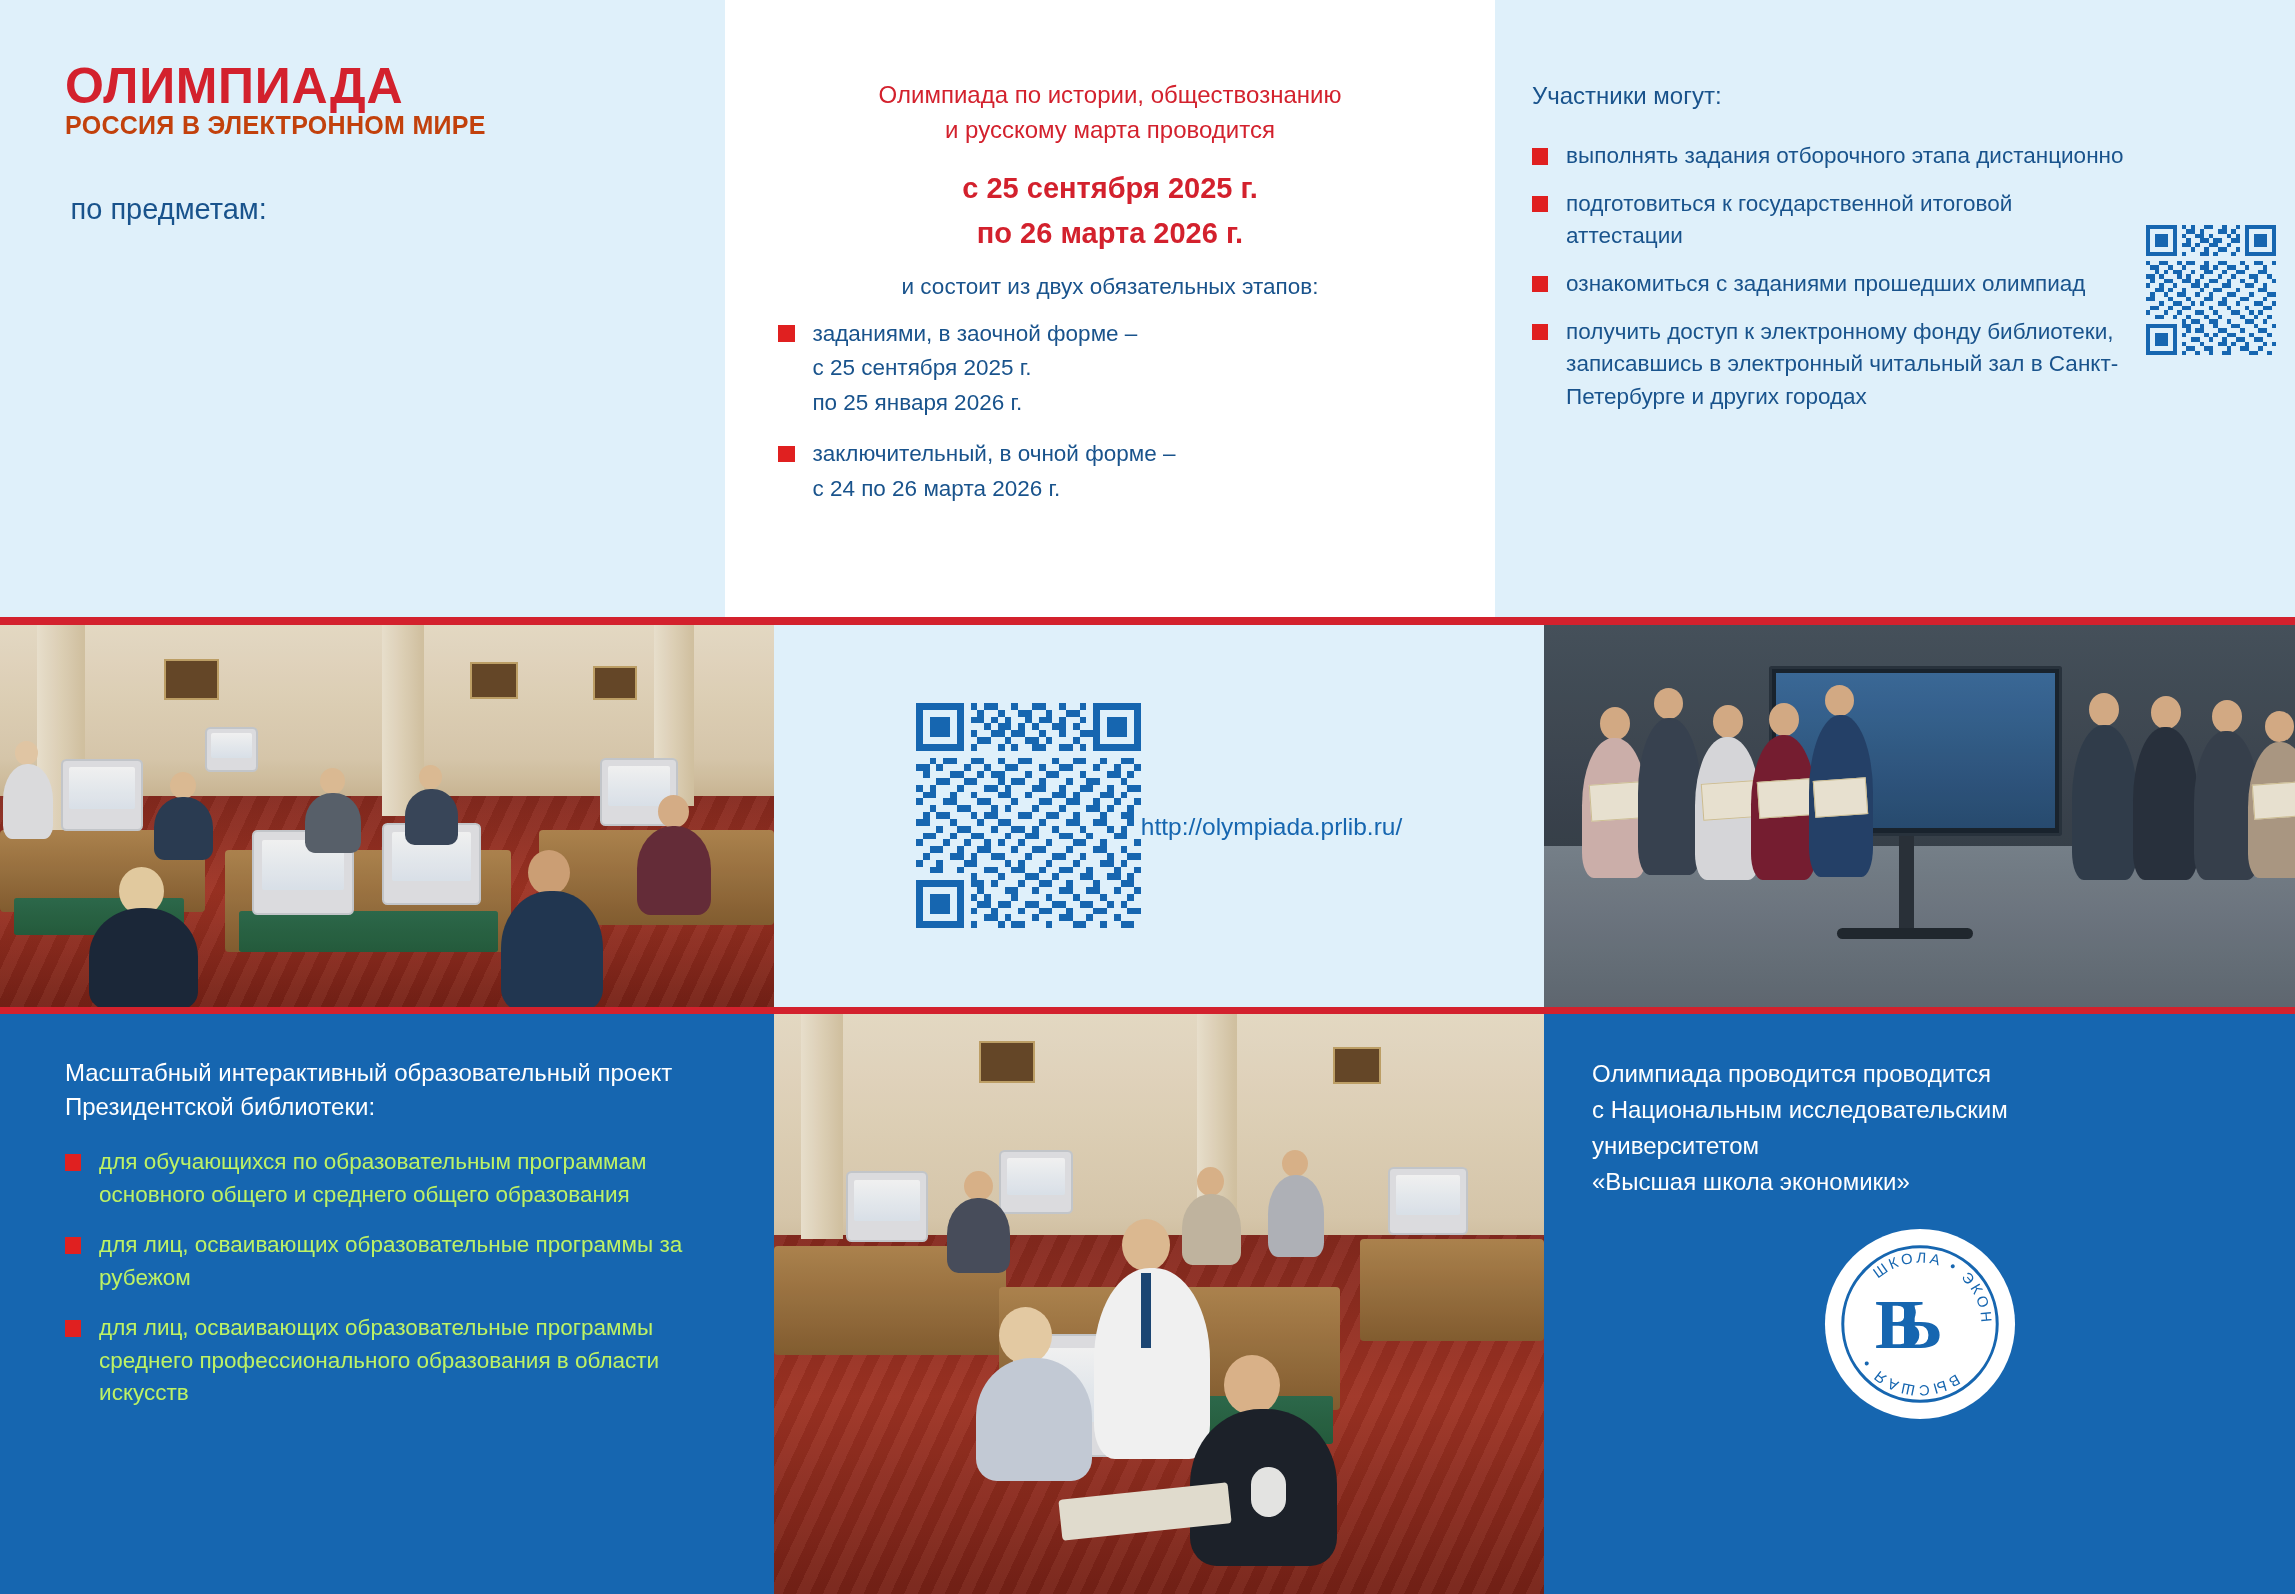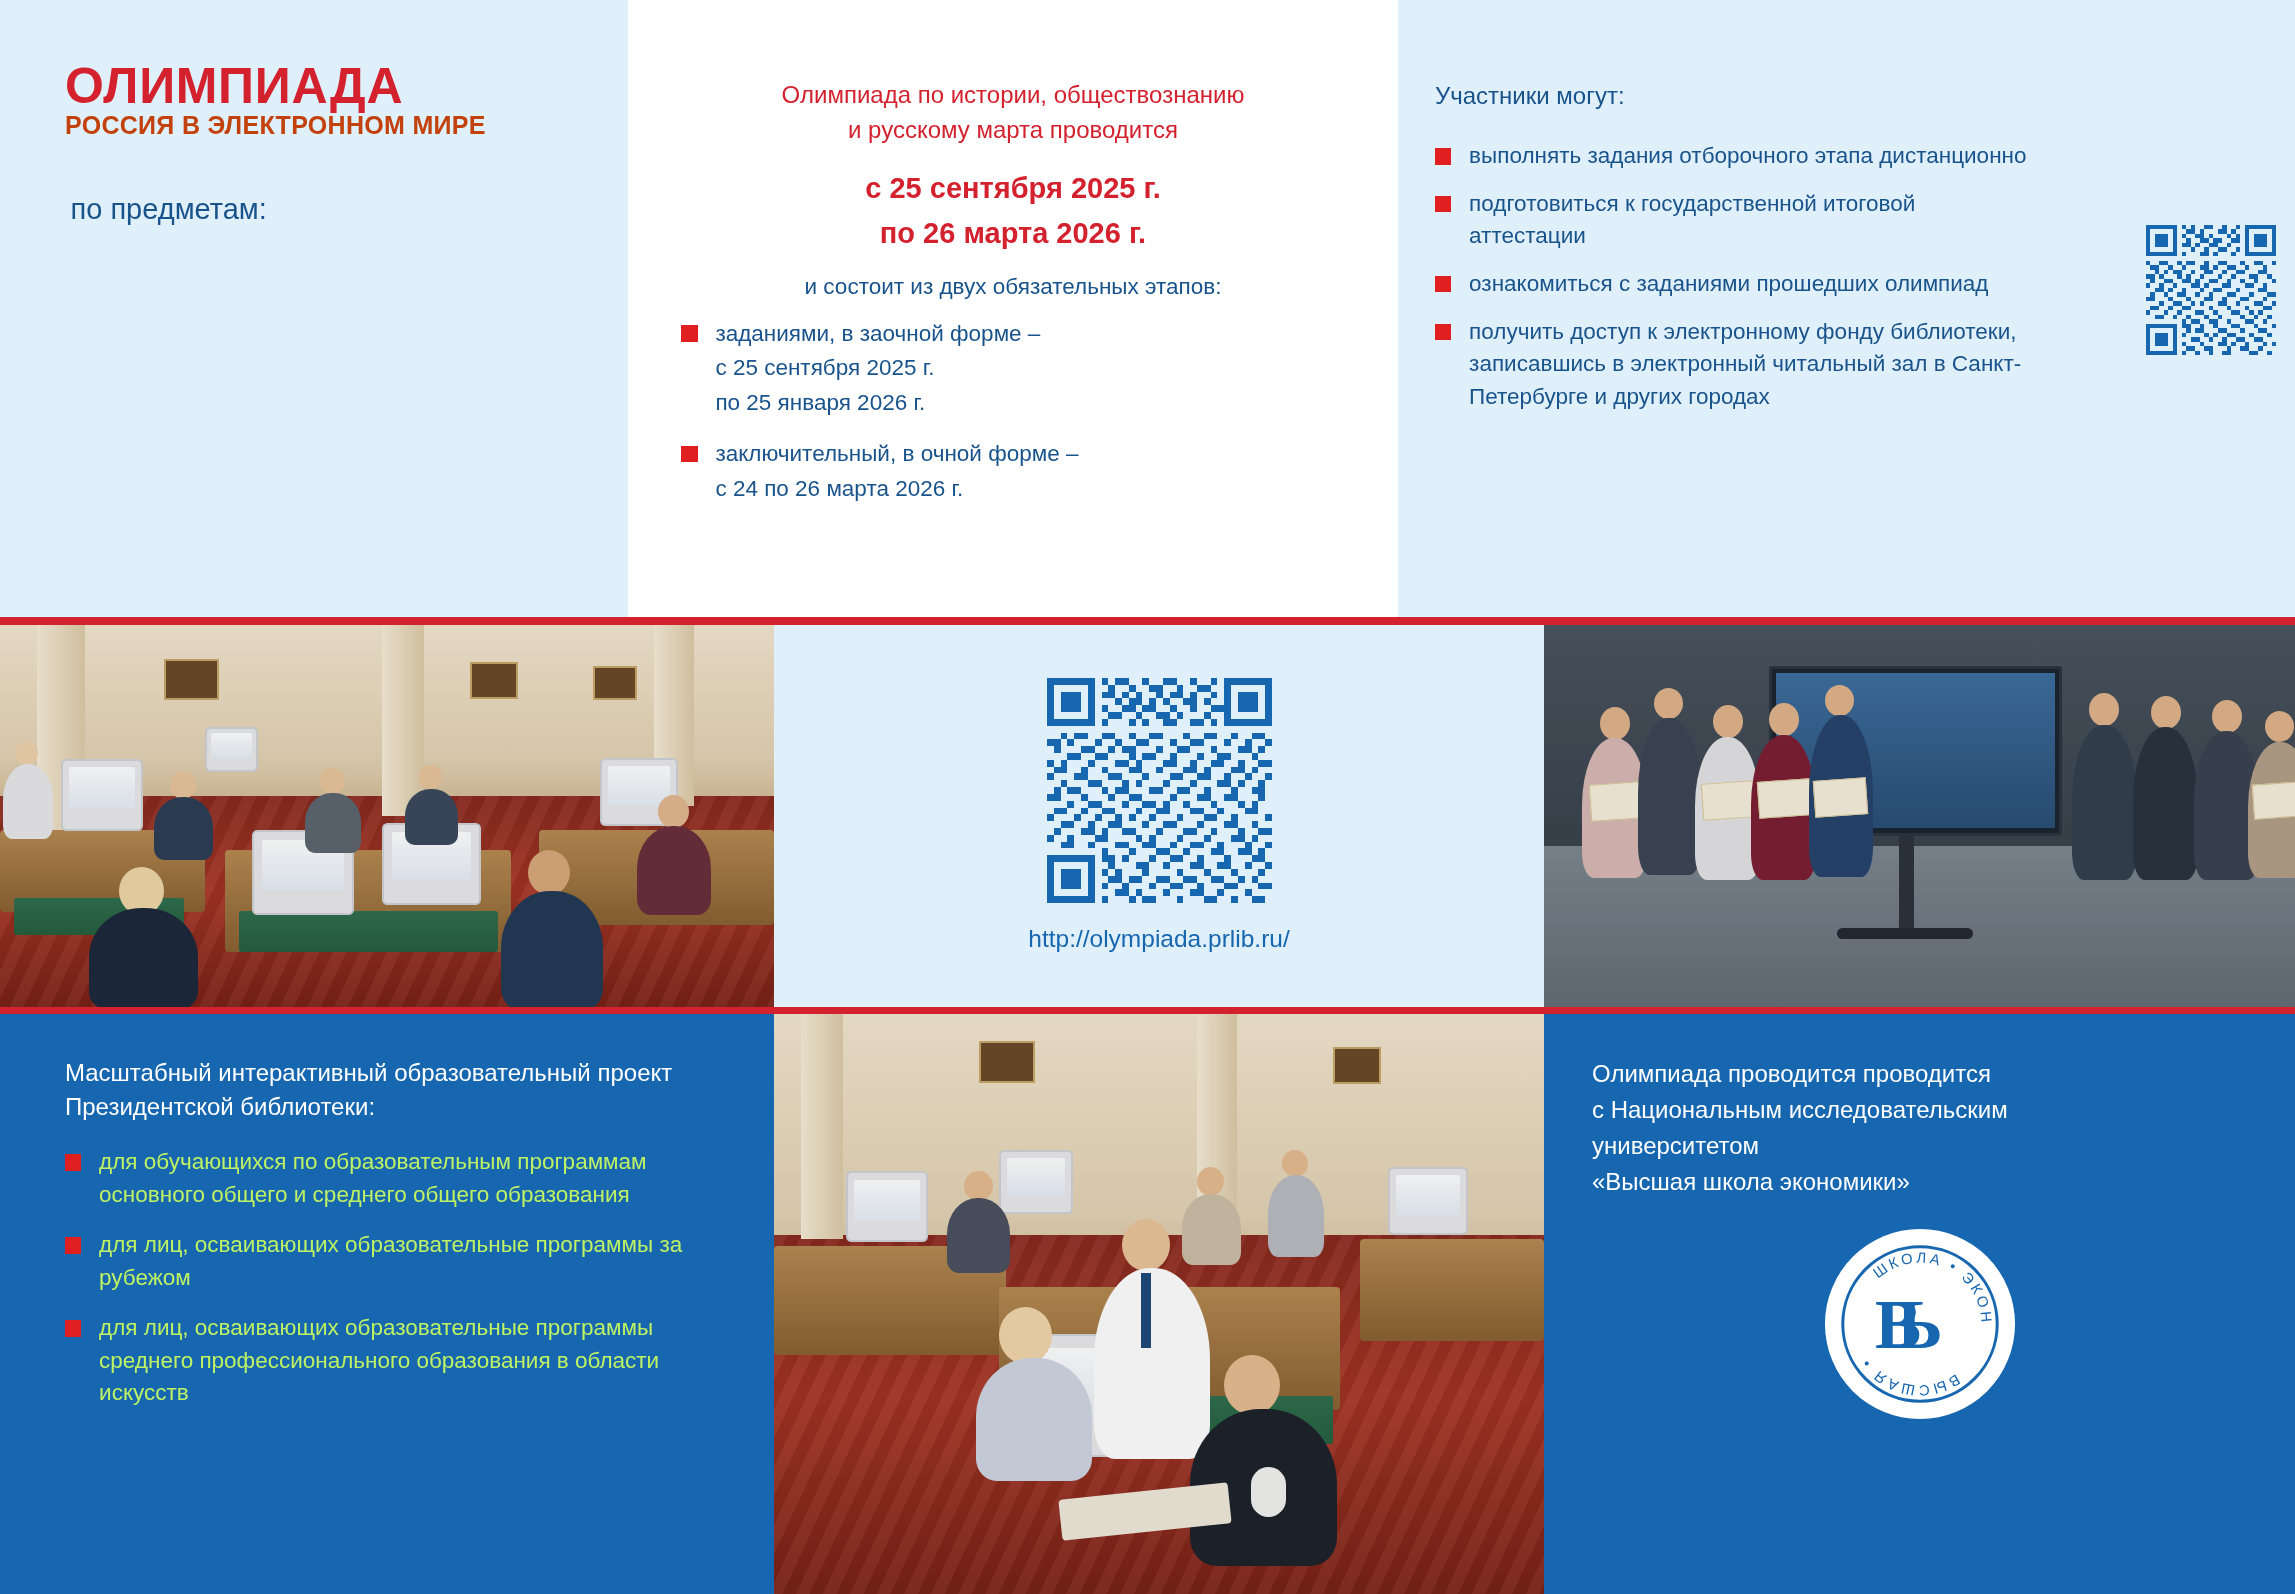--- a/index.html
+++ b/index.html
@@ -18,21 +18,21 @@
     flex-direction: column;
   }
 
   
   .row-top {
     height: 617px;
     display: flex;
     width: 100%;
   }
   .cell-title {
-    width: 628px;
+    width: 725px;
     background: #dff0fa;
     padding: 61px 0 0 65px;
   }
   .cell-dates {
     width: 770px;
     background: #ffffff;
     padding: 78px 41px 0 41px;
   }
   .cell-part {
     flex: 1;
@@ -157,21 +157,21 @@
   .photo-lib {
     width: 774px;
     position: relative;
     overflow: hidden;
     background: #7a2b1c;
   }
   .cell-qr {
     width: 770px;
     background: #dff0fa;
     display: flex;
-    flex-direction: column;
+    flex-direction: row;
     align-items: center;
     justify-content: center;
   }
   .qr-big { width: 225px; height: 225px; }
   .qr-url {
     color: #1666b0;
     font-size: 24.5px;
     margin-top: 22px;
   }
   .photo-award {

